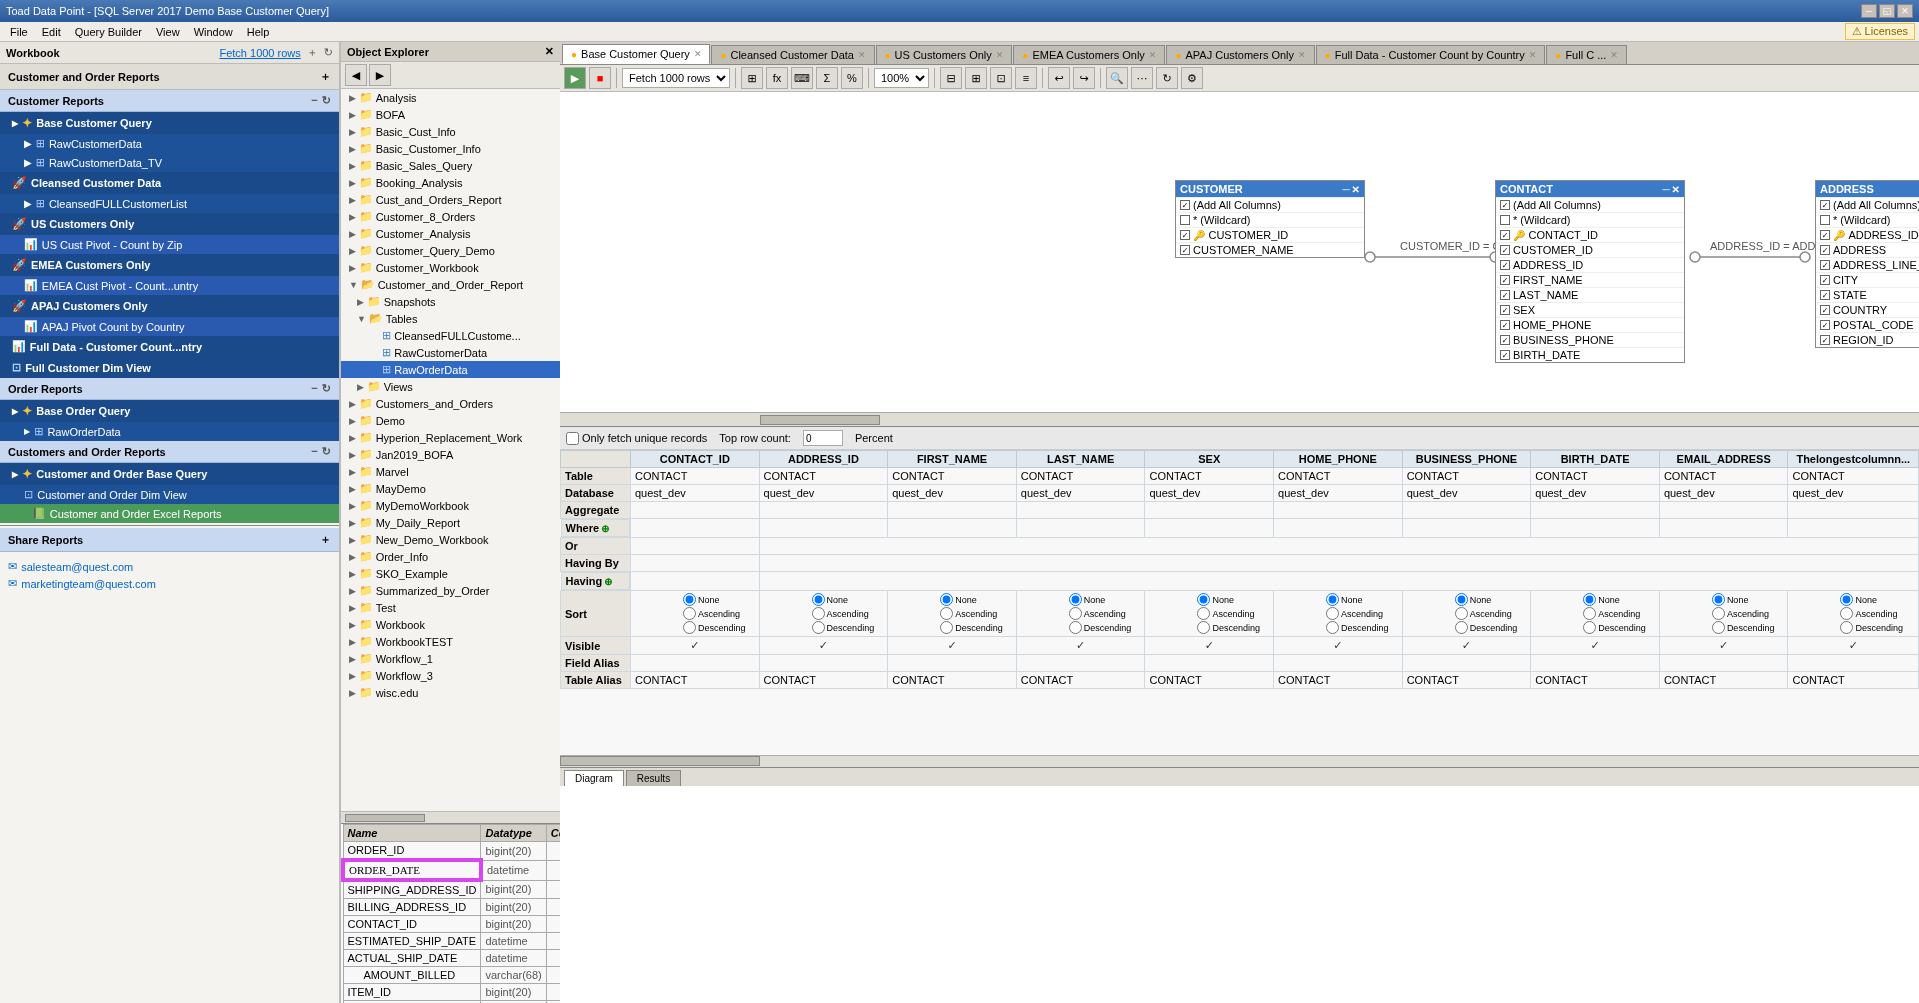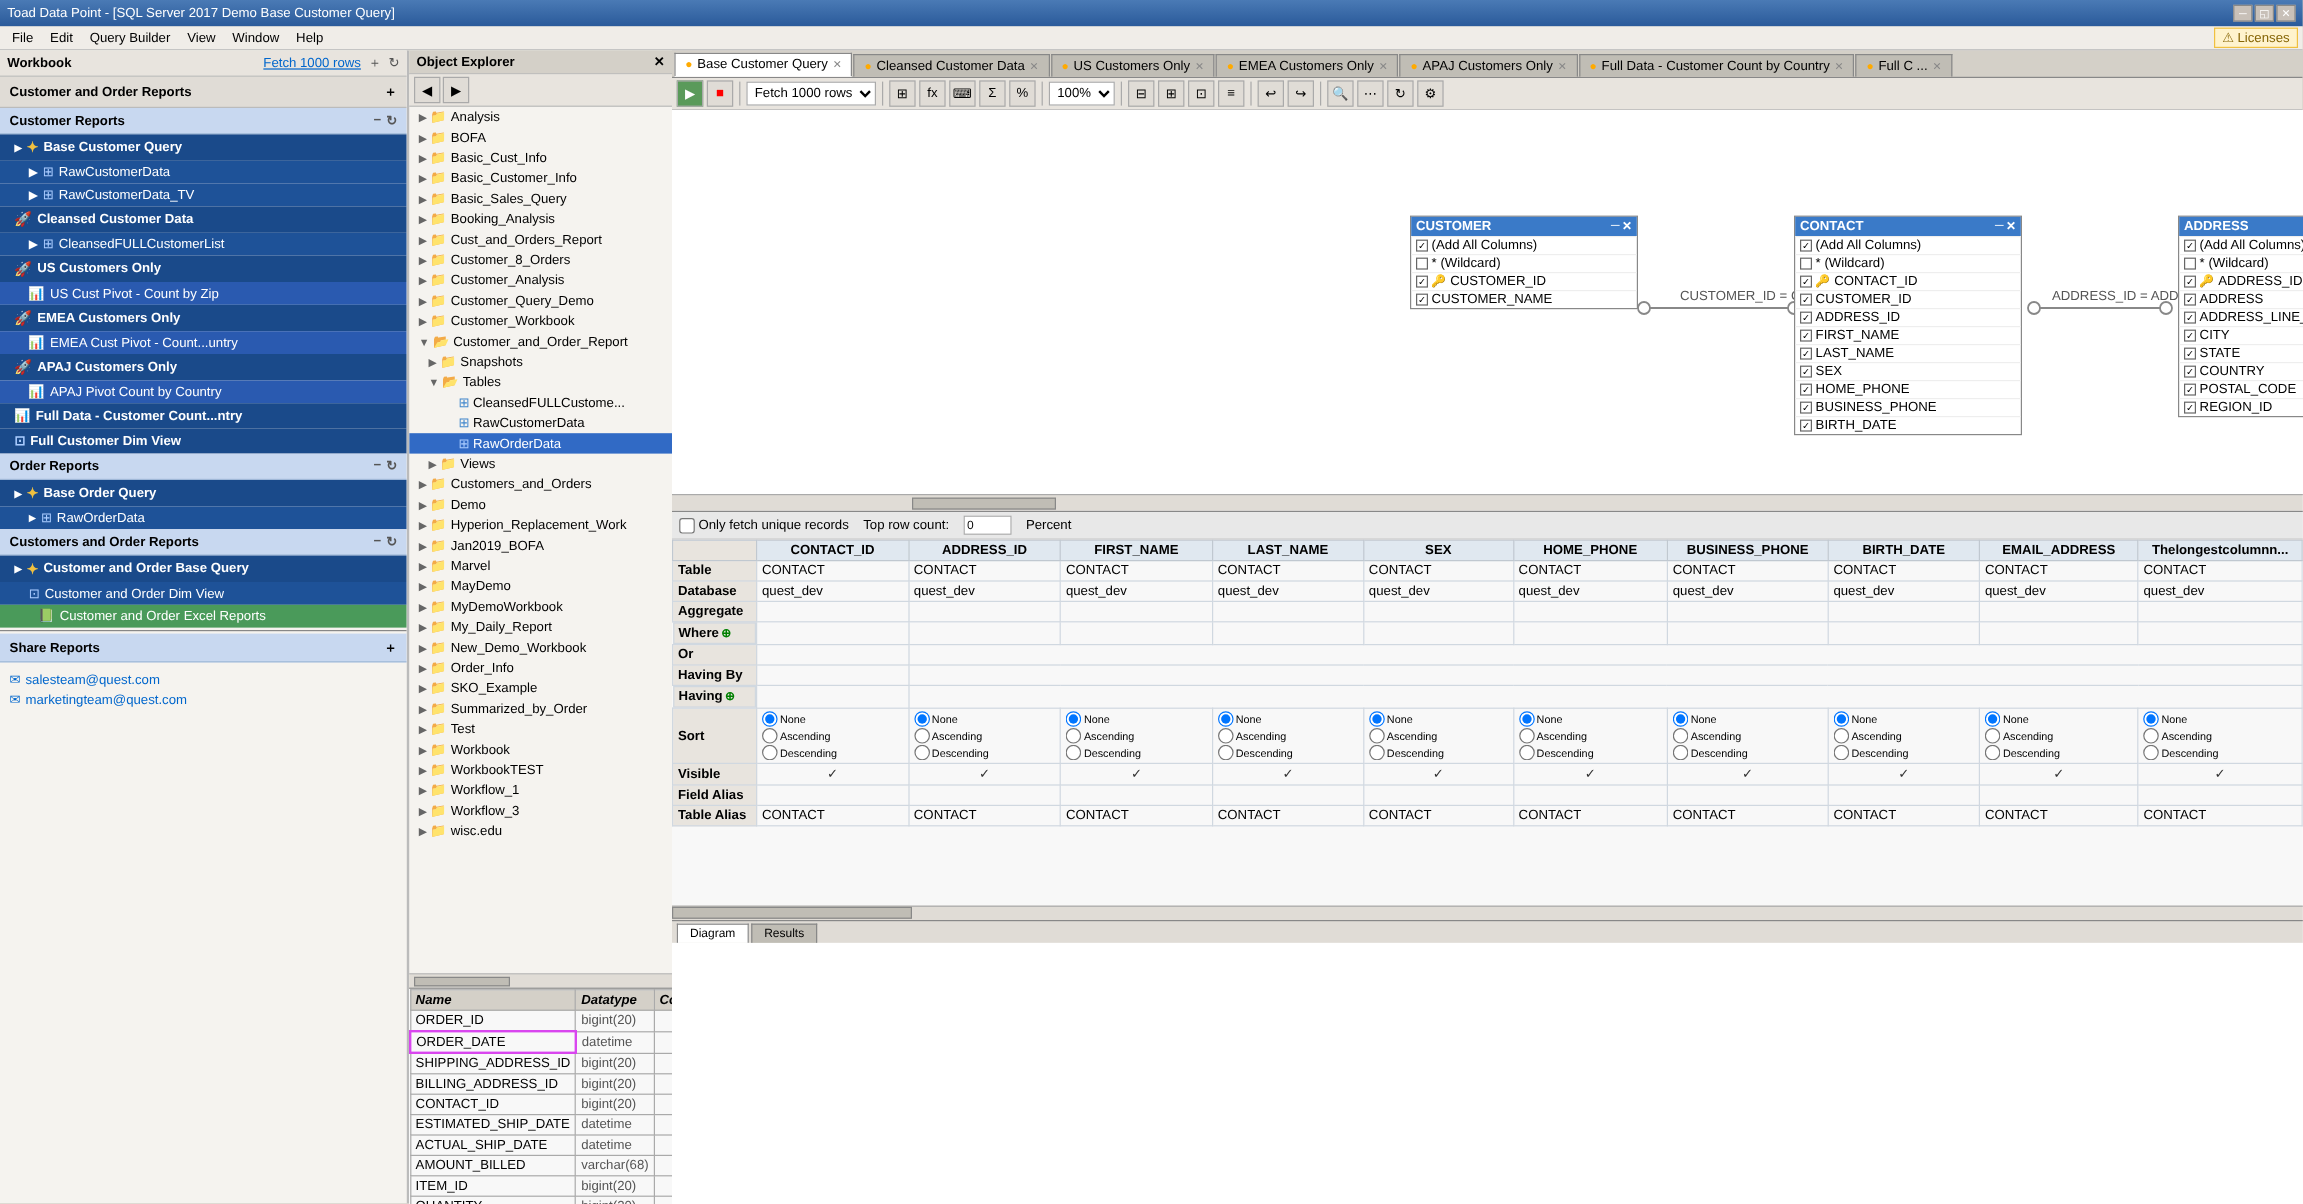--- a/index.html
+++ b/index.html
@@ -235,21 +235,21 @@
       white-space: nowrap;
     }
     .grid-label-col {
       background: #e8e4de;
       font-weight: bold;
       border: 1px solid #c0b8b0;
       padding: 2px 4px;
       white-space: nowrap;
     }
     .radio-group { display: flex; flex-direction: column; gap: 1px; }
-    .radio-row { display: flex; align-items: center; gap: 2px; font-size: 9px; }
+    .radio-row { display: flex; align-items: center; gap: 2px; font-size: 9px; margin-left: 48px; }
     .checkmark { text-align: center; color: #333; }
 
     
     #bottom-tabs {
       display: flex;
       background: #e0dcd6;
       border-top: 1px solid #888;
       padding: 2px 4px 0;
     }
     .bottom-tab {
@@ -684,21 +684,21 @@
               <th style="border:1px solid #aaa;padding:2px 4px;text-align:left;" data-name="col-comment">Comment</th>
             </tr>
           </thead>
           <tbody id="data-table-body">
               <tr data-name="data-table-row">
                 <td style="border:1px solid #aaa;padding:2px 4px;">ORDER_ID</td>
                 <td style="border:1px solid #aaa;padding:2px 4px;color:#555;">bigint(20)</td>
                 <td style="border:1px solid #aaa;padding:2px 4px;"></td>
               </tr>
               <tr data-name="data-table-row">
-                <td style="border:2px solid #d946ef;padding:2px 4px;">ORDER_DATE</td>
+                <td style="border:4px solid #d946ef;padding:2px 4px;font-family:Liberation Serif, serif;">ORDER_DATE</td>
                 <td style="border:1px solid #aaa;padding:2px 4px;color:#555;">datetime</td>
                 <td style="border:1px solid #aaa;padding:2px 4px;"></td>
               </tr>
               <tr data-name="data-table-row">
                 <td style="border:1px solid #aaa;padding:2px 4px;">SHIPPING_ADDRESS_ID</td>
                 <td style="border:1px solid #aaa;padding:2px 4px;color:#555;">bigint(20)</td>
                 <td style="border:1px solid #aaa;padding:2px 4px;"></td>
               </tr>
               <tr data-name="data-table-row">
                 <td style="border:1px solid #aaa;padding:2px 4px;">BILLING_ADDRESS_ID</td>
@@ -714,21 +714,21 @@
                 <td style="border:1px solid #aaa;padding:2px 4px;">ESTIMATED_SHIP_DATE</td>
                 <td style="border:1px solid #aaa;padding:2px 4px;color:#555;">datetime</td>
                 <td style="border:1px solid #aaa;padding:2px 4px;"></td>
               </tr>
               <tr data-name="data-table-row">
                 <td style="border:1px solid #aaa;padding:2px 4px;">ACTUAL_SHIP_DATE</td>
                 <td style="border:1px solid #aaa;padding:2px 4px;color:#555;">datetime</td>
                 <td style="border:1px solid #aaa;padding:2px 4px;"></td>
               </tr>
               <tr data-name="data-table-row">
-                <td style="border:1px solid #aaa;padding:2px 4px;">AMOUNT_BILLED</td>
+                <td style="border:1px solid #aaa;padding:2px 20px;">AMOUNT_BILLED</td>
                 <td style="border:1px solid #aaa;padding:2px 4px;color:#555;">varchar(68)</td>
                 <td style="border:1px solid #aaa;padding:2px 4px;"></td>
               </tr>
               <tr data-name="data-table-row">
                 <td style="border:1px solid #aaa;padding:2px 4px;">ITEM_ID</td>
                 <td style="border:1px solid #aaa;padding:2px 4px;color:#555;">bigint(20)</td>
                 <td style="border:1px solid #aaa;padding:2px 4px;"></td>
               </tr>
               <tr data-name="data-table-row">
                 <td style="border:1px solid #aaa;padding:2px 4px;">QUANTITY</td>

